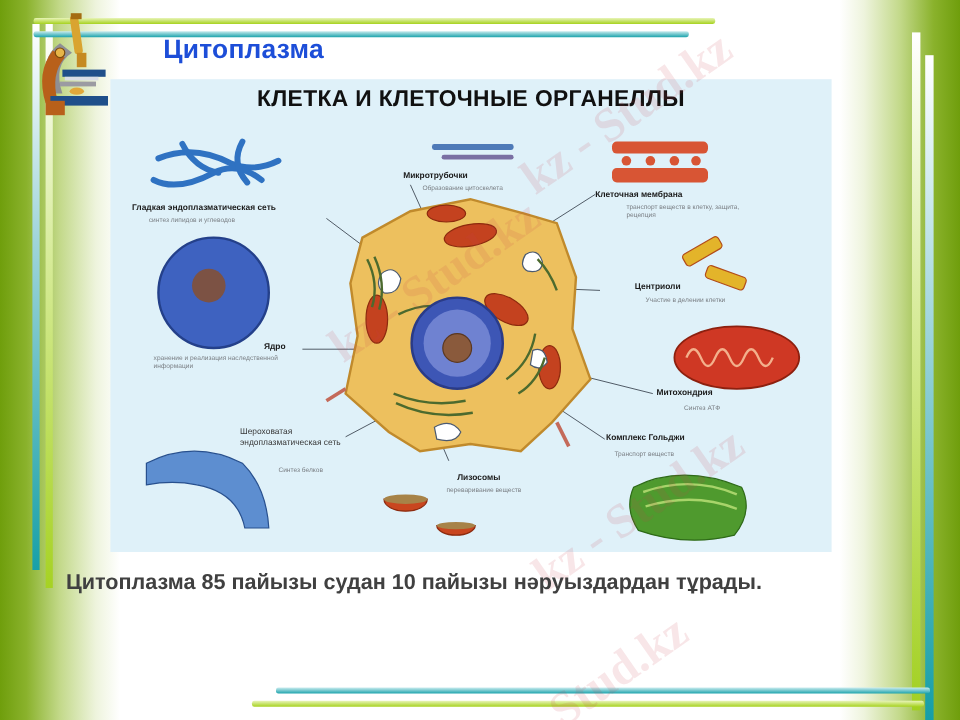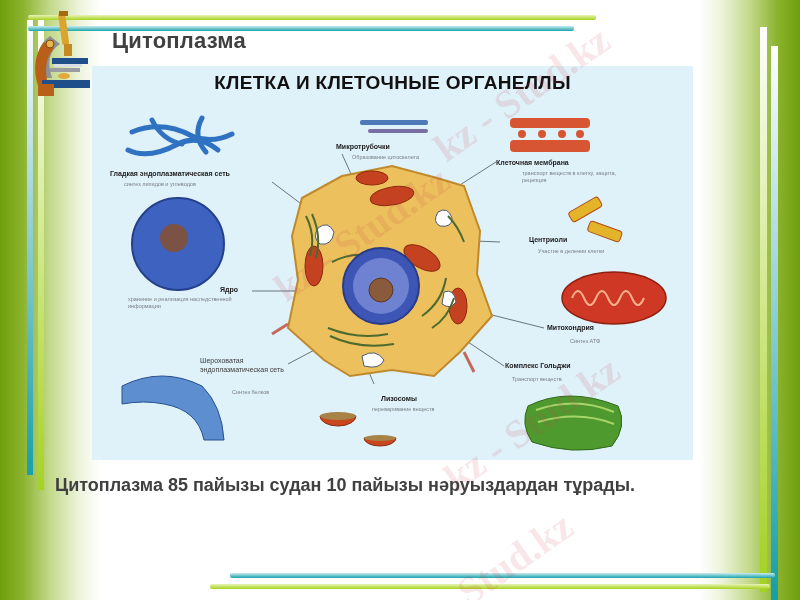--- a/index.html
+++ b/index.html
@@ -21,21 +21,21 @@
   
   .hline { position:absolute; height:5px; border-radius:2px; }
   .hline.top-lime { left:28px; top:15px; width:568px; background:linear-gradient(to bottom, #e8f4b8, #a6d21e); }
   .hline.top-teal { left:28px; top:26px; width:546px; background:linear-gradient(to bottom, #c9ebee, #1ba3ac); }
   .hline.bot-teal { left:230px; top:573px; width:545px; background:linear-gradient(to bottom, #c9ebee, #1ba3ac); }
   .hline.bot-lime { left:210px; top:584px; width:560px; background:linear-gradient(to bottom, #e8f4b8, #a6d21e); }
 
   
   .microscope { position:absolute; left:30px; top:8px; width:62px; height:92px; }
 
-  .slide-title { position:absolute; left:112px; top:28px; font-size:22px; font-weight:bold; color:#404040; letter-spacing:0.2px;text-align:center; }
+  .slide-title { position:absolute; left:136px; top:28px; font-size:22px; font-weight:bold; color:#1d4ed8; letter-spacing:0.2px;text-align:center; }
 
   
   .poster { position:absolute; left:92px; top:66px; width:601px; height:394px; background:#dff1f9; overflow:hidden; }
   .poster-title { position:absolute; left:0; right:0; top:6px; text-align:center; font-size:19px; font-weight:bold; color:#111; letter-spacing:0.3px; }
   .lbl { position:absolute; font-size:7px; font-weight:bold; color:#1a1a1a; white-space:nowrap; }
   .sub { position:absolute; font-size:5.5px; color:#7a7f84; white-space:nowrap; }
   .sub.wrap { white-space:normal; line-height:7px; }
   svg.abs { position:absolute; left:0; top:0; }
 
   .watermark { position:absolute; font-family:"Liberation Serif", serif; font-weight:bold; color:rgba(200,60,80,0.13); transform:rotate(-35deg); white-space:nowrap; pointer-events:none; }

